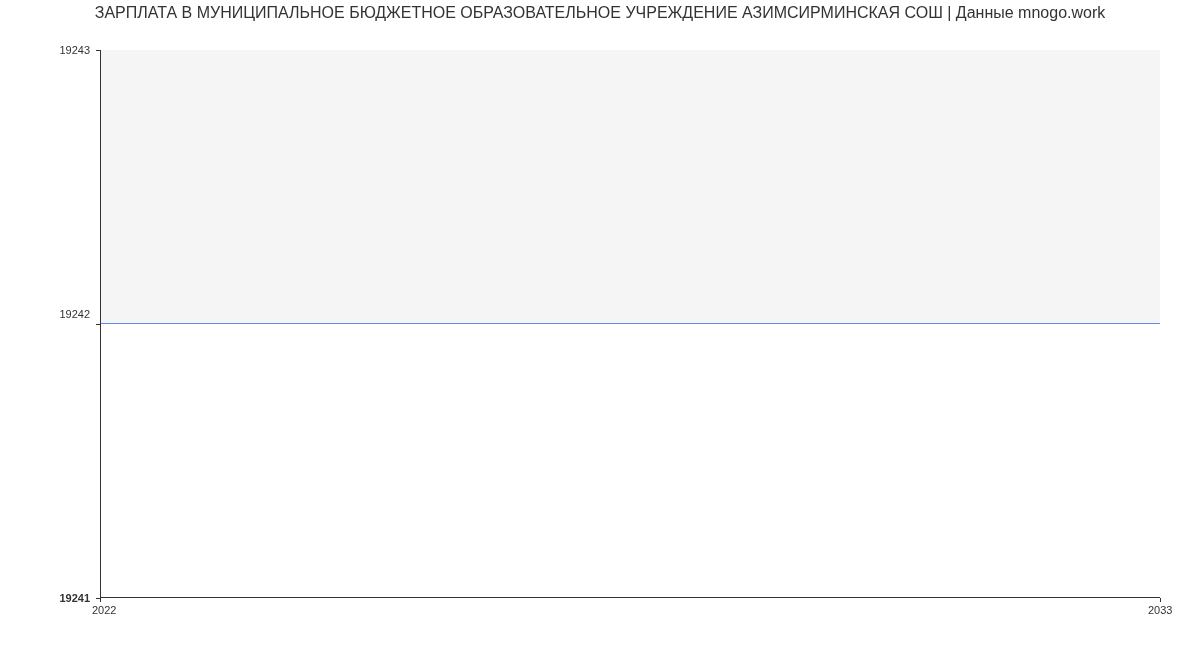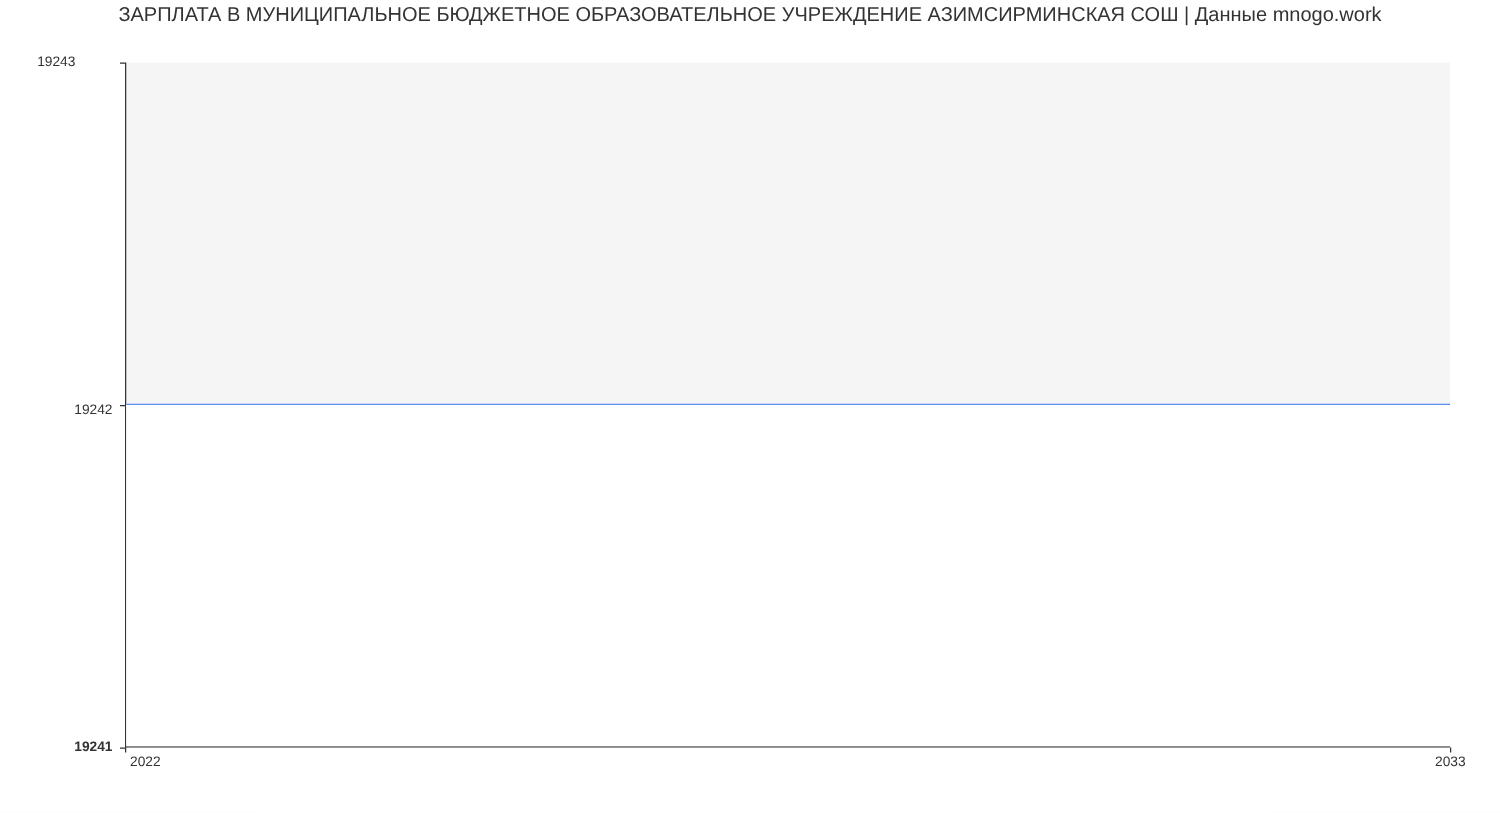--- a/index.html
+++ b/index.html
@@ -60,40 +60,40 @@
     height: 50%;
     background: #ffffff;
   }
   .ylabel {
     position: absolute;
     width: 90px;
     text-align: right;
     font-size: 11px;
     color: #333;
   }
-  .ylabel.top    { top: 44px;  left: 0; text-align: center; }
-  .ylabel.mid    { top: 322px; left: 0; }
+  .ylabel.top    { top: 44px;  left: 0; }
+  .ylabel.mid    { top: 308px; left: 0; }
   .ylabel.bottom { top: 592px; left: 0; font-weight: bold; }
   .ytick {
     position: absolute;
     left: 96px;
     width: 4px;
     height: 0;
     border-top: 1px solid #333;
   }
   .ytick.top    { top: 50px; }
   .ytick.mid    { top: 324px; }
   .ytick.bottom { top: 598px; }
   .xlabel {
     position: absolute;
     top: 604px;
     font-size: 11px;
     color: #333;
   }
-  .xlabel.left  { left: 104px; text-align: center; }
+  .xlabel.left  { left: 92px; text-align: center; }
   .xlabel.right { left: 1148px; }
   .xtick {
     position: absolute;
     top: 598px;
     width: 0;
     height: 4px;
     border-left: 1px solid #333;
   }
   .xtick.left  { left: 100px; }
   .xtick.right { left: 1160px; }

